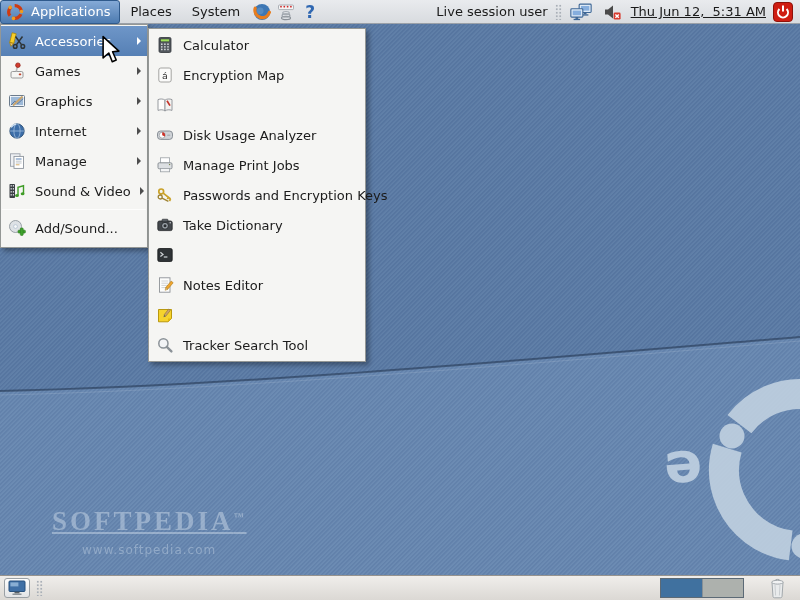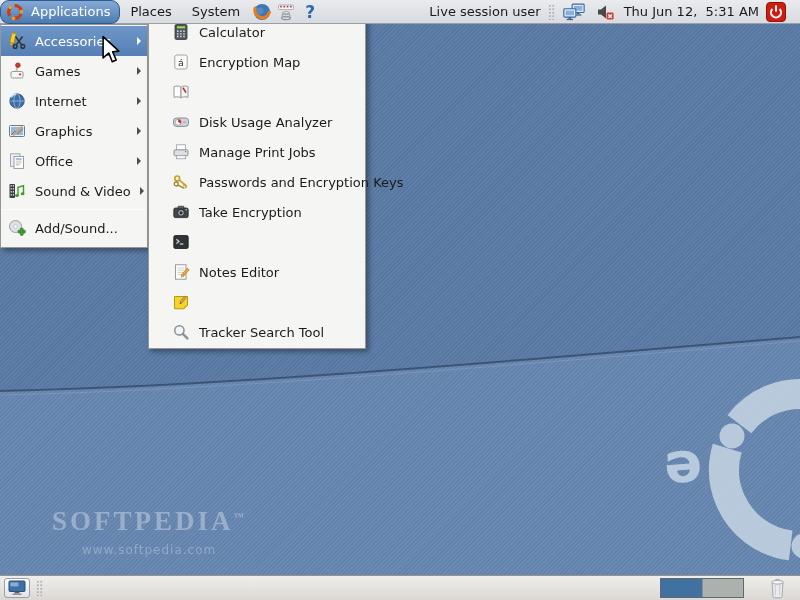--- a/index.html
+++ b/index.html
@@ -14,44 +14,44 @@
     background-image:repeating-linear-gradient(315deg,
       rgba(255,255,255,0.05) 0px, rgba(255,255,255,0.05) 1px,
       rgba(25,40,70,0.05) 2px, rgba(25,40,70,0.02) 3px);
   }
   .swoosh { position:absolute; left:0; top:0; }
   .cof-watermark { position:absolute; left:662px; top:352px; }
   .wordmark-glyph { position:absolute; left:664px; top:430px; font-size:56px; font-weight:bold;
     color:rgba(195,211,226,0.88); transform:rotate(-4deg); }
   .softpedia { position:absolute; left:52px; top:506px; color:rgba(202,215,231,0.5);
     font-family:"Liberation Serif","DejaVu Serif",serif; }
-  .softpedia .brand { font-size:27px; font-weight:bold; letter-spacing:3px; }
+  .softpedia .brand { font-size:27px; font-weight:bold; letter-spacing:3px;text-decoration:underline; }
   .softpedia .brand sup { font-size:10px; }
   .softpedia .url { font-size:12px; margin:6px 0 0 30px; letter-spacing:1px;
     color:rgba(195,210,228,0.45); font-family:"DejaVu Sans",sans-serif; }
   
   .panel-top { position:absolute; left:0; top:0; width:800px; height:24px;
     background:linear-gradient(#e9ebee,#d8dbdf); border-bottom:1px solid #9aa0a8;
     display:flex; align-items:center; color:#1a1a1a; z-index:30; }
   .menu-btn { height:24px; display:flex; align-items:center; gap:6px; padding:4px 10px; cursor:default; }
   .menu-btn.selected { background:linear-gradient(#85aad7,#4d7bb0); border:1px solid #2f5a8c;
-    border-radius:9px; color:#fff; height:24px; padding:0 9px 0 4px; }
+    border-radius:3px; color:#fff; height:24px; padding:0 9px 0 4px; }
   .launcher { display:flex; align-items:center; justify-content:center; width:24px; height:24px; }
   .help-glyph { color:#2f67b1; font-weight:bold; font-size:17px; }
-  .panel-right { margin-left:auto; display:flex; align-items:center; gap:7px; padding-right:14px; height:24px; }
+  .panel-right { margin-left:auto; display:flex; align-items:center; gap:7px; padding-right:7px; height:24px; }
   .grip { width:7px; height:16px;
     background-image:radial-gradient(circle,#a9afb7 30%,transparent 34%);
     background-size:3.5px 3.5px; }
-  .clock { white-space:pre; }
+  .clock { white-space:pre;text-decoration:underline; }
   .power { display:flex; align-items:center; }
   
   .menu { position:absolute; background:#f5f5f3; border:1px solid #949795;
     box-shadow:3px 3px 5px rgba(0,0,0,0.35); color:#1b1b1b; z-index:20; }
   .apps-menu { left:0; top:24px; width:148px; padding:1px 0 4px; z-index:21; }
-  .sub-menu { left:148px; top:15px; width:218px; padding:1px 16px 1px; z-index:22; }
+  .sub-menu { left:148px; top:28px; width:218px; padding:1px 0 1px; z-index:22; }
   .mrow { height:30px; display:flex; align-items:center; padding:0 6px 0 7px; gap:9px; }
   .mrow .mlabel { flex:1; white-space:nowrap; }
   .mrow.selected { background:linear-gradient(#6e96c8,#5680b5); color:#fff; }
   .micon { width:18px; height:18px; display:flex; align-items:center; justify-content:center; flex:0 0 18px; }
   .arrow { width:0; height:0; border-left:4px solid #4d4d4d;
     border-top:4px solid transparent; border-bottom:4px solid transparent; }
   .selected .arrow { border-left-color:#fff; }
   .msep { height:1px; background:#d9d9d7; border-bottom:1px solid #fdfdfc; margin:3px 1px; }
   
   .panel-bottom { position:absolute; left:0; top:575px; width:800px; height:25px;
@@ -201,53 +201,53 @@
           <circle cx="9.9" cy="3.2" r="2.3" fill="#d23b2f" stroke="#8e1f16" stroke-width="0.7"></circle>
           <rect x="10.8" y="11.6" width="2.4" height="1.6" rx="0.4" fill="#c2452f"></rect>
         </svg>
       </span>
       <span class="mlabel">Games</span>
       <span class="arrow"></span>
     </div>
     <div class="mrow">
       <span class="micon">
         <svg width="18" height="18" viewBox="0 0 18 18">
+          <rect x="1.5" y="3.5" width="15" height="11" rx="1" fill="#fff" stroke="#6b7b8c" stroke-width="1"></rect>
+          <rect x="2.8" y="4.8" width="12.4" height="8.4" fill="#9db9d8"></rect>
+          <path d="M2.8 13.2 l4-4 3 2.4 5.4-5" fill="none" stroke="#5c7699" stroke-width="1"></path>
+          <line x1="5" y1="13.5" x2="14.5" y2="4.5" stroke="#caa46a" stroke-width="1.8"></line>
+        </svg>
+      </span>
+      <span class="mlabel">Graphics</span>
+      <span class="arrow"></span>
+    </div>
+    <div class="mrow">
+      <span class="micon">
+        <svg width="18" height="18" viewBox="0 0 18 18">
           <circle cx="9" cy="9" r="7.2" fill="#3d6ea8" stroke="#23486f" stroke-width="0.8"></circle>
           <ellipse cx="9" cy="9" rx="3.1" ry="7.2" fill="none" stroke="#9fbddd" stroke-width="0.8"></ellipse>
           <line x1="1.8" y1="9" x2="16.2" y2="9" stroke="#9fbddd" stroke-width="0.8"></line>
           <path d="M3.6 4.8 a7.2 7.2 0 0 1 3.8-2.5" stroke="#cfe0f1" stroke-width="1.6" fill="none" stroke-linecap="round"></path>
         </svg>
       </span>
       <span class="mlabel">Internet</span>
-      <span class="arrow"></span>
-    </div>
-    <div class="mrow">
-      <span class="micon">
-        <svg width="18" height="18" viewBox="0 0 18 18">
-          <rect x="1.5" y="3.5" width="15" height="11" rx="1" fill="#fff" stroke="#6b7b8c" stroke-width="1"></rect>
-          <rect x="2.8" y="4.8" width="12.4" height="8.4" fill="#9db9d8"></rect>
-          <path d="M2.8 13.2 l4-4 3 2.4 5.4-5" fill="none" stroke="#5c7699" stroke-width="1"></path>
-          <line x1="5" y1="13.5" x2="14.5" y2="4.5" stroke="#caa46a" stroke-width="1.8"></line>
-        </svg>
-      </span>
-      <span class="mlabel">Graphics</span>
       <span class="arrow"></span>
     </div>
     <div class="mrow">
       <span class="micon">
         <svg width="18" height="18" viewBox="0 0 18 18">
           <rect x="2.5" y="1.8" width="9.5" height="12.5" fill="#eef0f3" stroke="#9aa1aa" stroke-width="0.9"></rect>
           <rect x="6" y="4.4" width="9.5" height="12" fill="#fff" stroke="#8d949d" stroke-width="0.9"></rect>
           <line x1="7.8" y1="7" x2="13.6" y2="7" stroke="#5b82b5" stroke-width="1"></line>
           <line x1="7.8" y1="9.2" x2="13.6" y2="9.2" stroke="#b0b6bd" stroke-width="0.8"></line>
           <line x1="7.8" y1="11" x2="13.6" y2="11" stroke="#b0b6bd" stroke-width="0.8"></line>
           <line x1="7.8" y1="12.8" x2="11.5" y2="12.8" stroke="#cc9944" stroke-width="0.8"></line>
         </svg>
       </span>
-      <span class="mlabel">Office</span>
+      <span class="mlabel">Manage</span>
       <span class="arrow"></span>
     </div>
     <div class="mrow">
       <span class="micon">
         <svg width="18" height="18" viewBox="0 0 18 18">
           <rect x="1.5" y="2" width="5.5" height="14" rx="0.8" fill="#3a3f44"></rect>
           <rect x="2.6" y="3" width="1.2" height="1.6" fill="#cfd2d6"></rect>
             <rect x="4.8" y="3" width="1.2" height="1.6" fill="#cfd2d6"></rect>
           <rect x="2.6" y="6" width="1.2" height="1.6" fill="#cfd2d6"></rect>
             <rect x="4.8" y="6" width="1.2" height="1.6" fill="#cfd2d6"></rect>
@@ -356,21 +356,21 @@
     <div class="mrow">
       <span class="micon">
         <svg width="18" height="18" viewBox="0 0 18 18">
           <rect x="1.8" y="5" width="14.4" height="9.6" rx="1.6" fill="#43474c" stroke="#23262a" stroke-width="0.8"></rect>
           <rect x="6" y="3.2" width="6" height="2.6" rx="0.8" fill="#5a5f65" stroke="#23262a" stroke-width="0.6"></rect>
           <circle cx="9" cy="9.8" r="3.4" fill="#9aa1a8" stroke="#1e2125" stroke-width="0.8"></circle>
           <circle cx="9" cy="9.8" r="1.5" fill="#2b2e32"></circle>
           <circle cx="14.2" cy="6.8" r="0.7" fill="#d8dadd"></circle>
         </svg>
       </span>
-      <span class="mlabel">Take Encryption</span>
+      <span class="mlabel">Take Dictionary</span>
     </div>
     <div class="mrow">
       <span class="micon">
         <svg width="18" height="18" viewBox="0 0 18 18">
           <rect x="1.8" y="2.5" width="14.4" height="13" rx="1.6" fill="#2f3336" stroke="#17191b" stroke-width="0.8"></rect>
           <path d="M4.4 6.2 L7 8.4 L4.4 10.6" fill="none" stroke="#c8cccf" stroke-width="1.3"></path>
           <line x1="7.8" y1="11" x2="11.4" y2="11" stroke="#c8cccf" stroke-width="1.3"></line>
         </svg>
       </span>
     </div>

